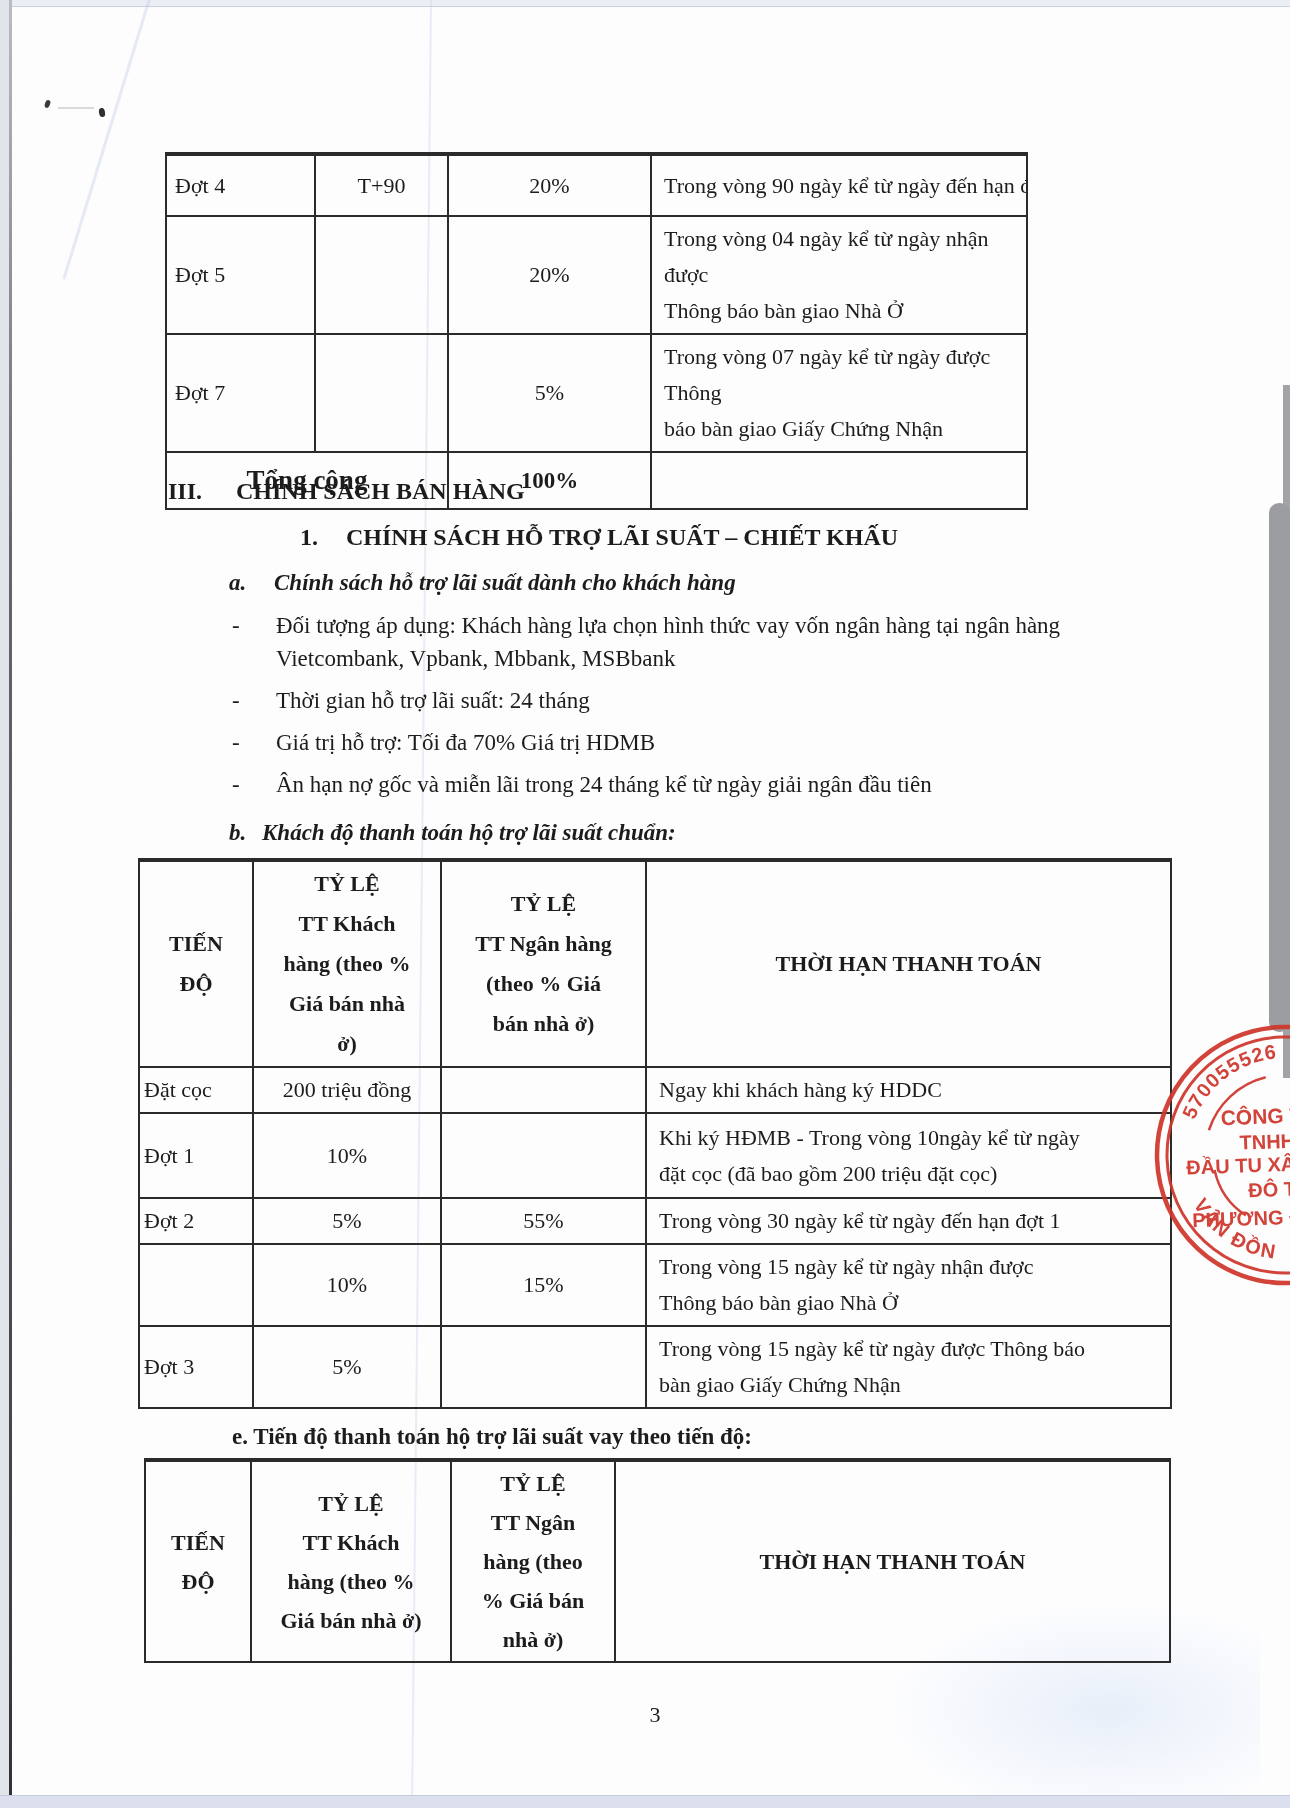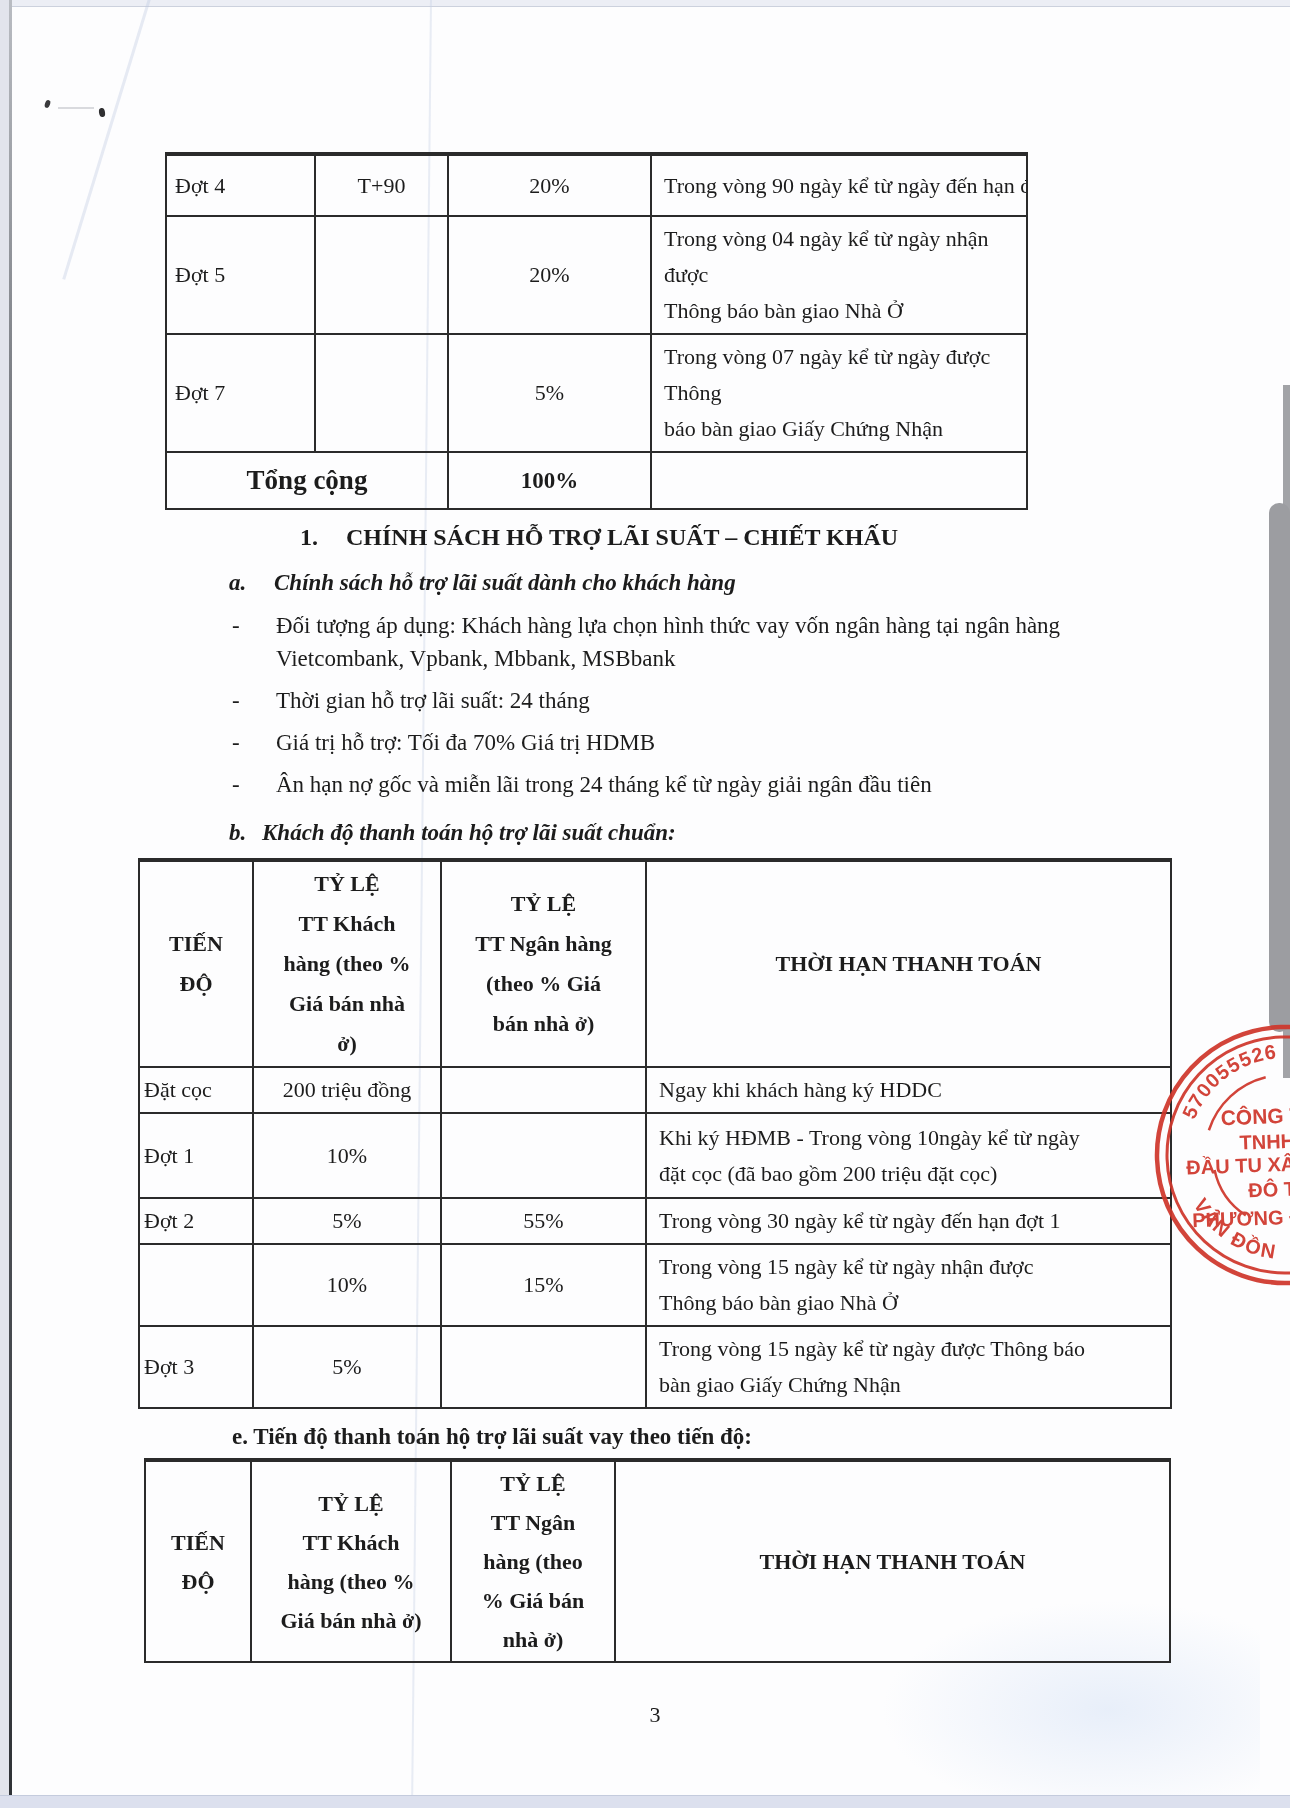--- a/index.html
+++ b/index.html
@@ -102,20 +102,24 @@
 báo bàn giao Giấy Chứng Nhận</td>
     </tr>
     <tr style="height:57px;">
       <td class="total-label-cell" colspan="2">Tổng cộng</td>
       <td class="total-value-cell">100%</td>
       <td></td>
     </tr>
   </tbody>
     </table>
 
+  <div class="hline sec-head" style="left:168px;top:478px;width:900px;">
+    <span class="h-marker" style="width:68px;">III.</span>
+    <span>CHÍNH SÁCH BÁN HÀNG</span>
+  </div>
 
   <div class="hline sub-head" style="left:300px;top:524px;width:900px;">
     <span class="h-marker" style="width:46px;">1.</span>
     <span>CHÍNH SÁCH HỖ TRỢ LÃI SUẤT – CHIẾT KHẤU</span>
   </div>
 
   <div class="hline item-head" style="left:229px;top:570px;width:900px;">
     <span class="h-marker" style="width:45px;">a.</span>
     <span>Chính sách hỗ trợ lãi suất dành cho khách hàng</span>
   </div>

